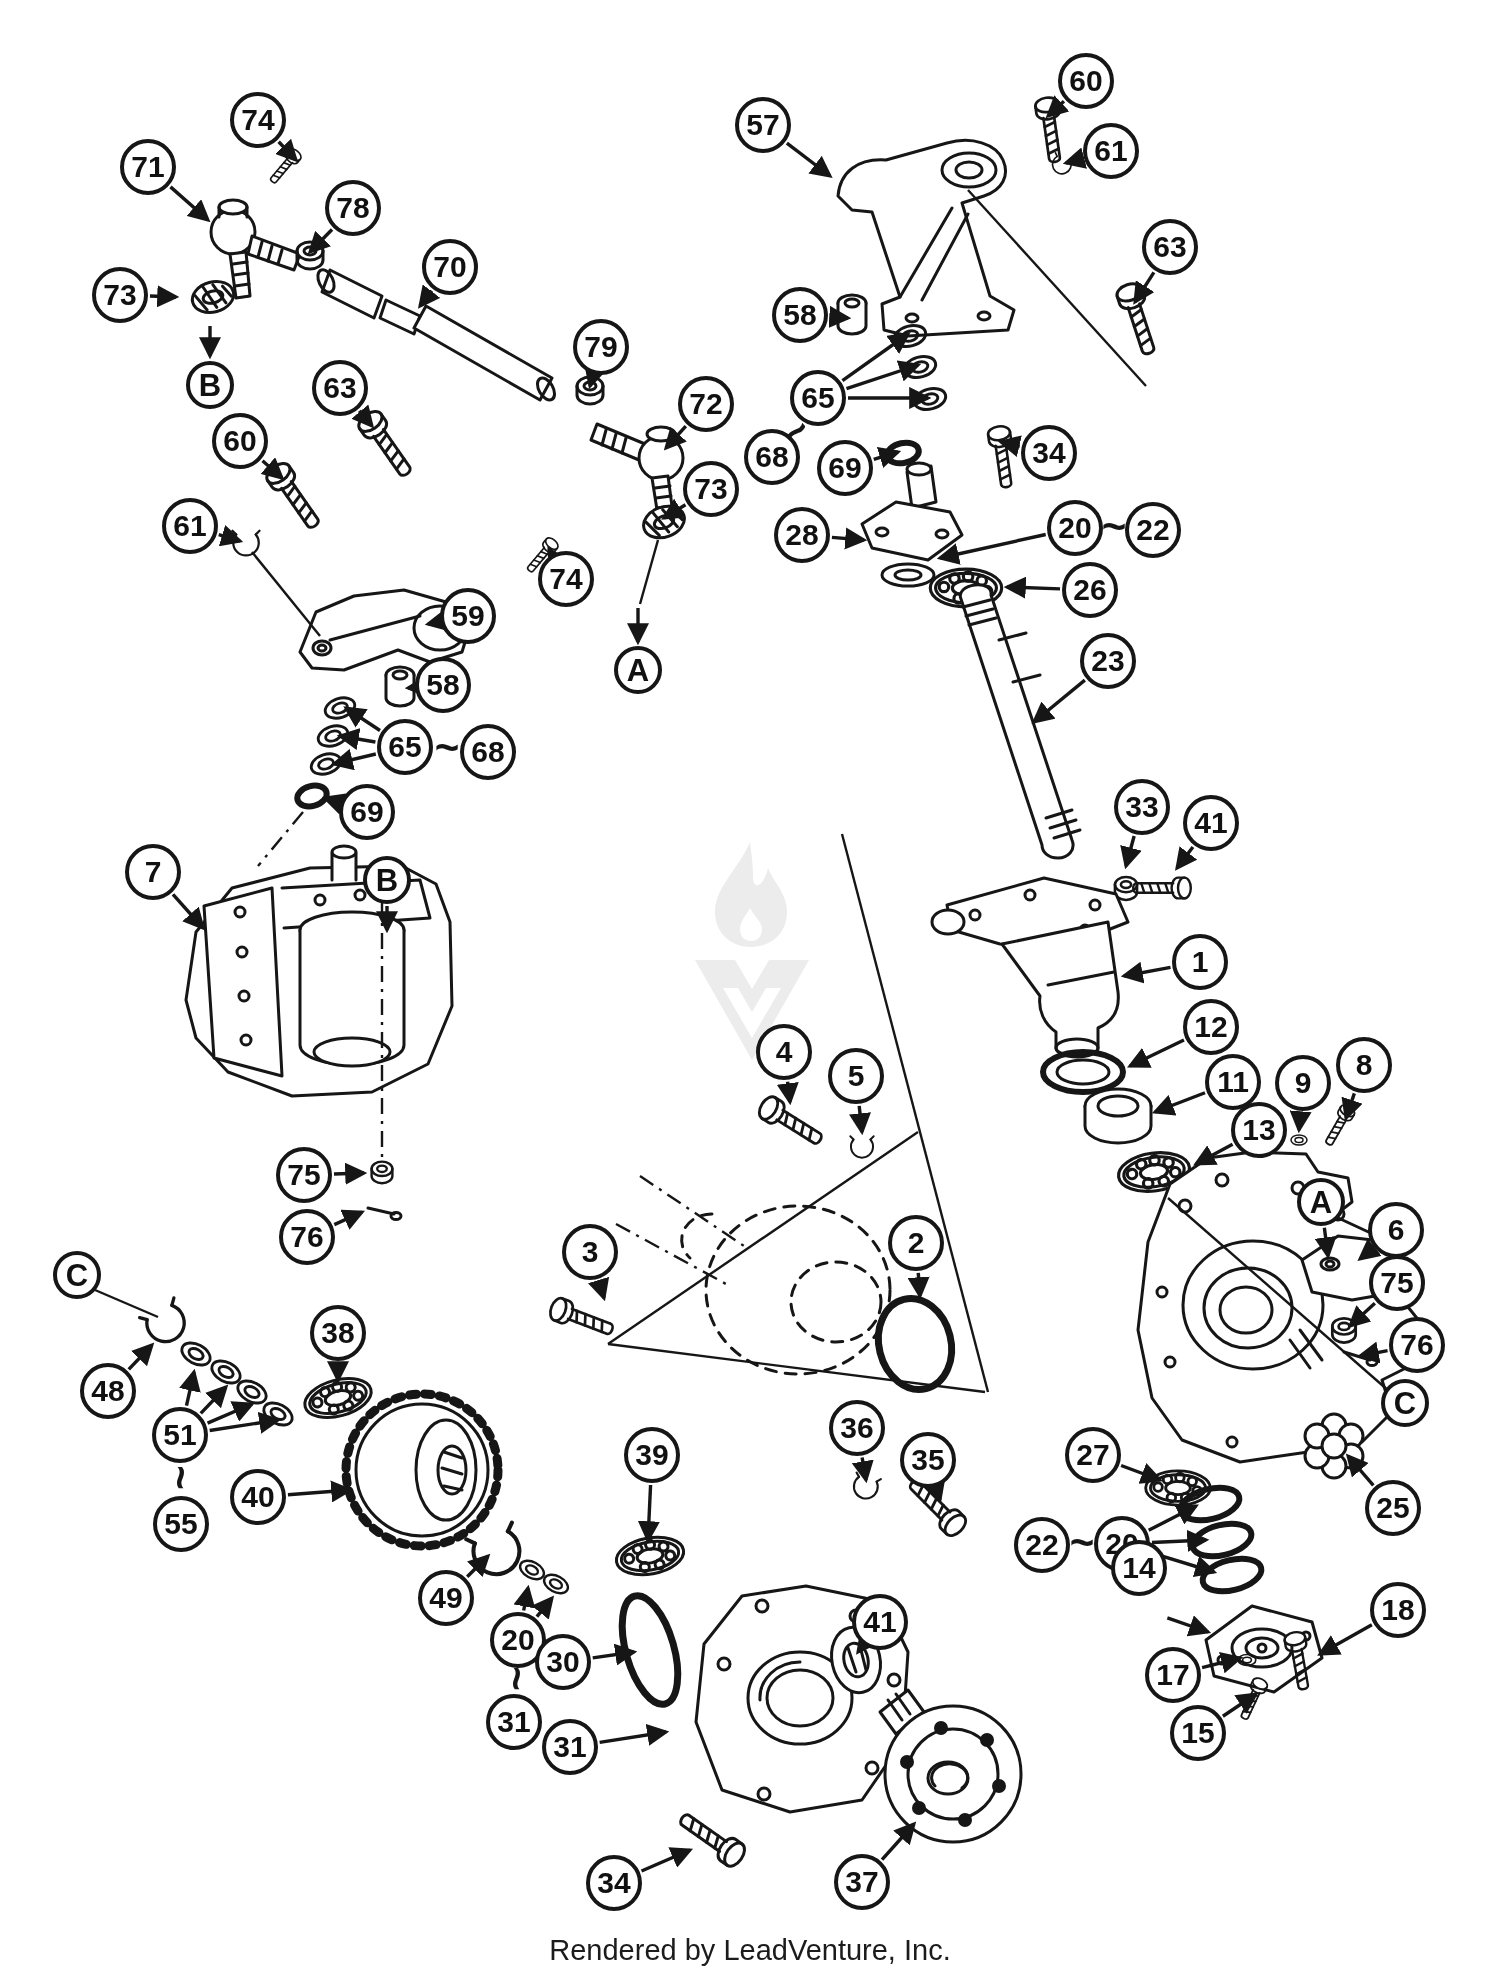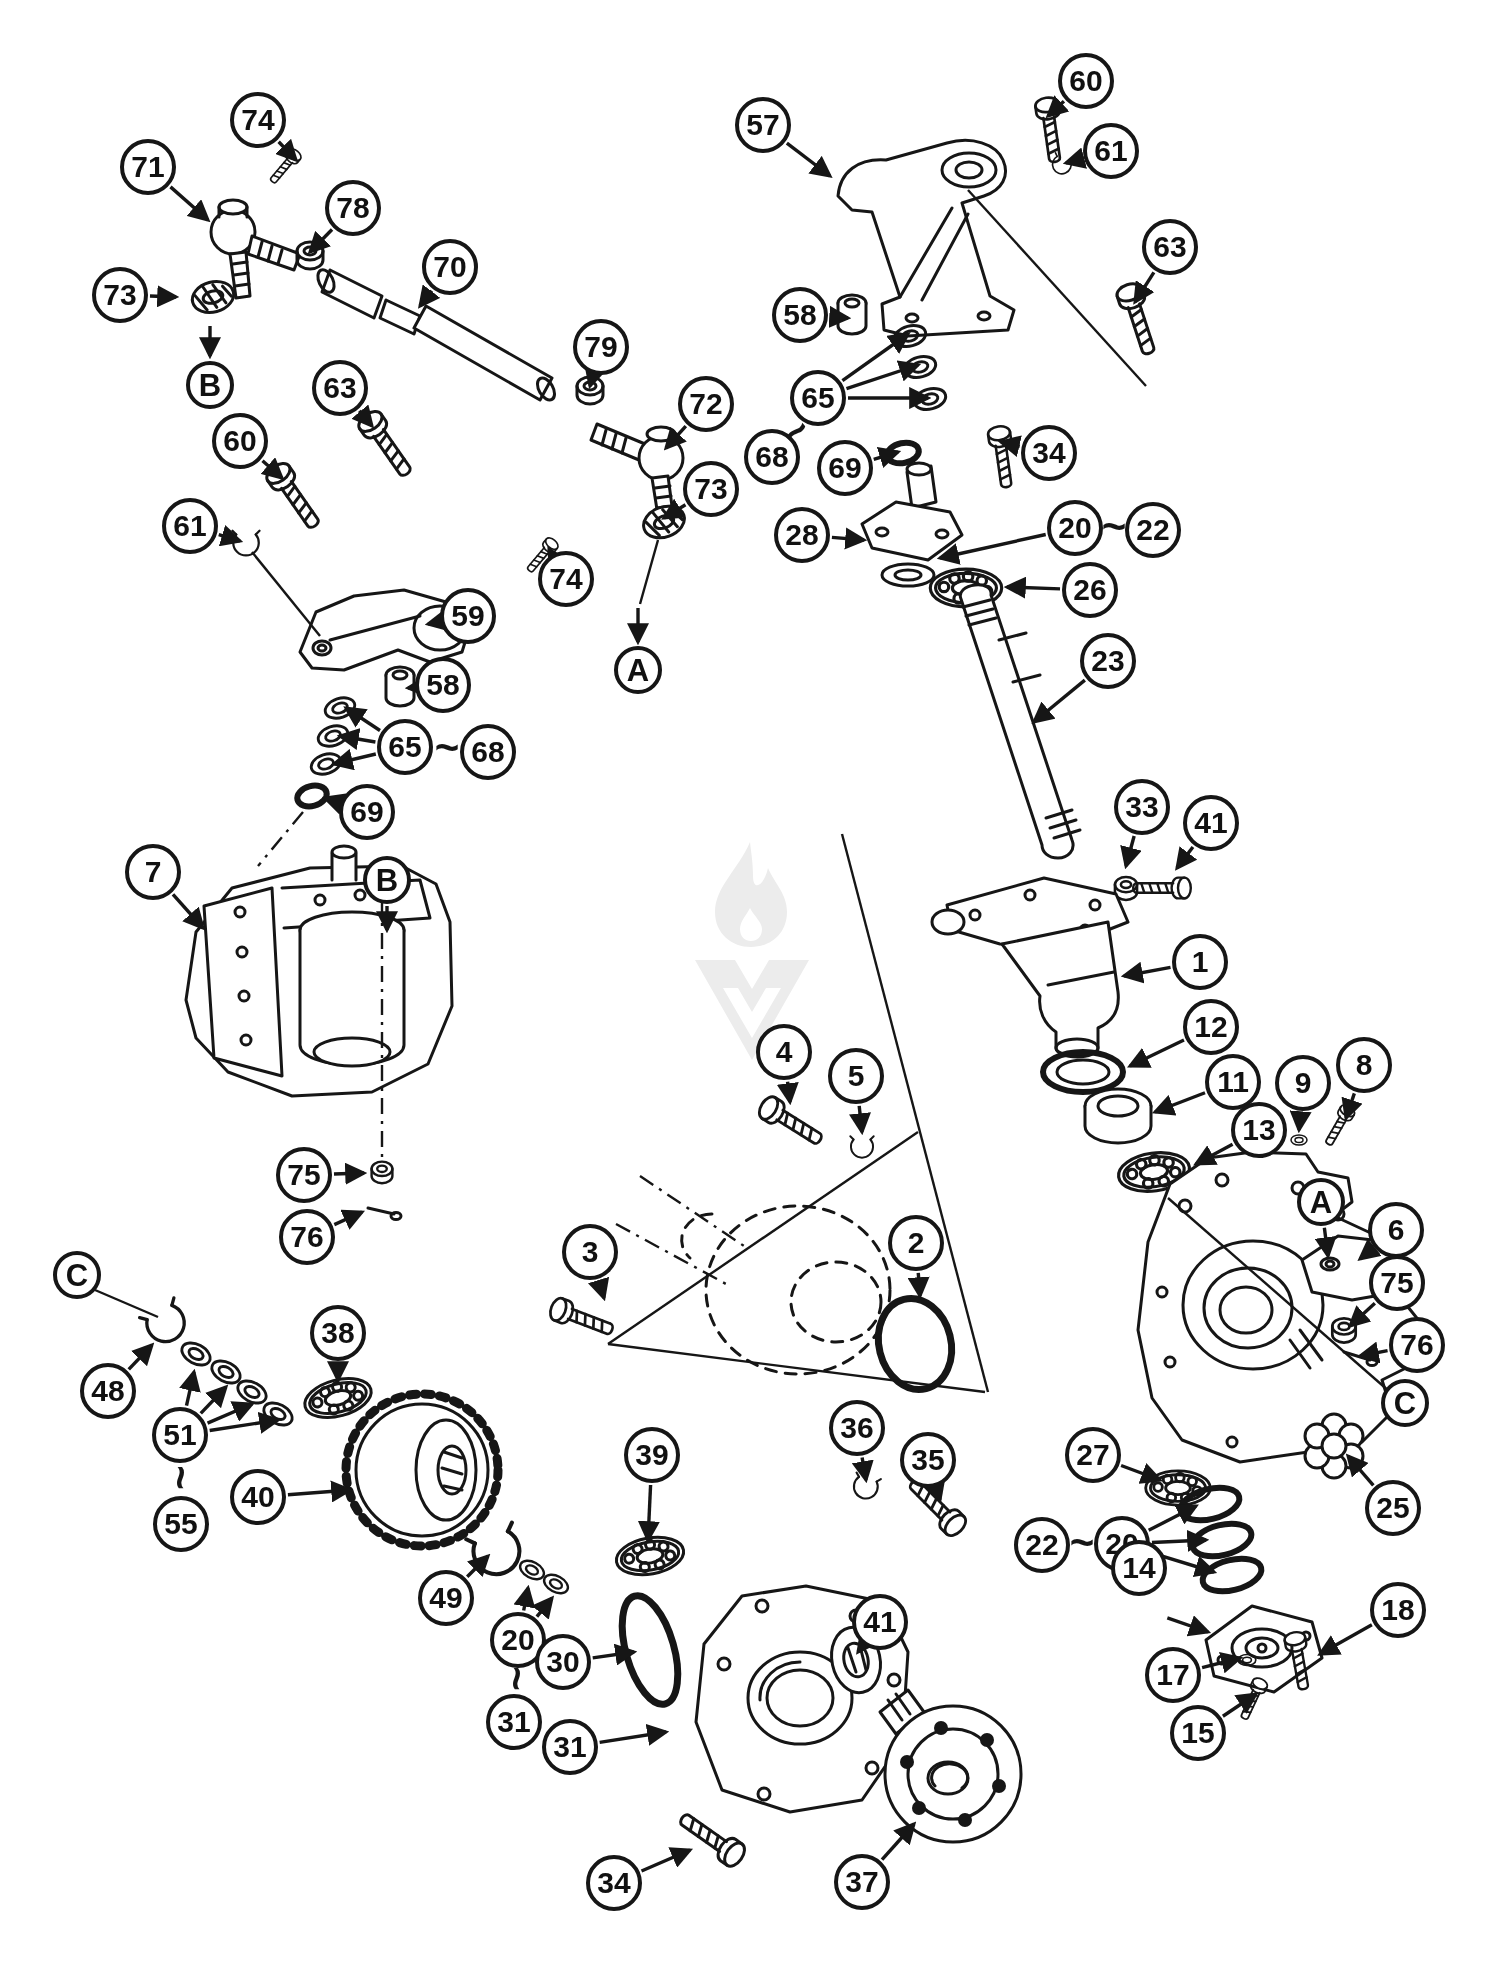--- a/index.html
+++ b/index.html
@@ -525,13 +525,14 @@
       <div class="balloon" style="left: 562px; top: 1224px; width: 56px; height: 56px;">3</div>
       <div class="balloon" style="left: 888px; top: 1215px; width: 56px; height: 56px;">2</div>
       <div class="tilde" style="left: 1114px; top: 530px; transform: translate(-50%, -58%) rotate(0deg);">~</div>
       <div class="tilde" style="left: 447px; top: 751px; transform: translate(-50%, -58%) rotate(0deg);">~</div>
       <div class="tilde" style="left: 796px; top: 435px; transform: translate(-50%, -58%) rotate(-40deg);">~</div>
       <div class="tilde" style="left: 180px; top: 1481px; transform: translate(-50%, -58%) rotate(90deg);">~</div>
       <div class="tilde" style="left: 516px; top: 1682px; transform: translate(-50%, -58%) rotate(90deg);">~</div>
       <div class="tilde" style="left: 1082px; top: 1546px; transform: translate(-50%, -58%) rotate(0deg);">~</div>
     </div>
 
+  <div class="footer">Rendered by LeadVenture, Inc.</div>
 </div>
 
 </body></html>

